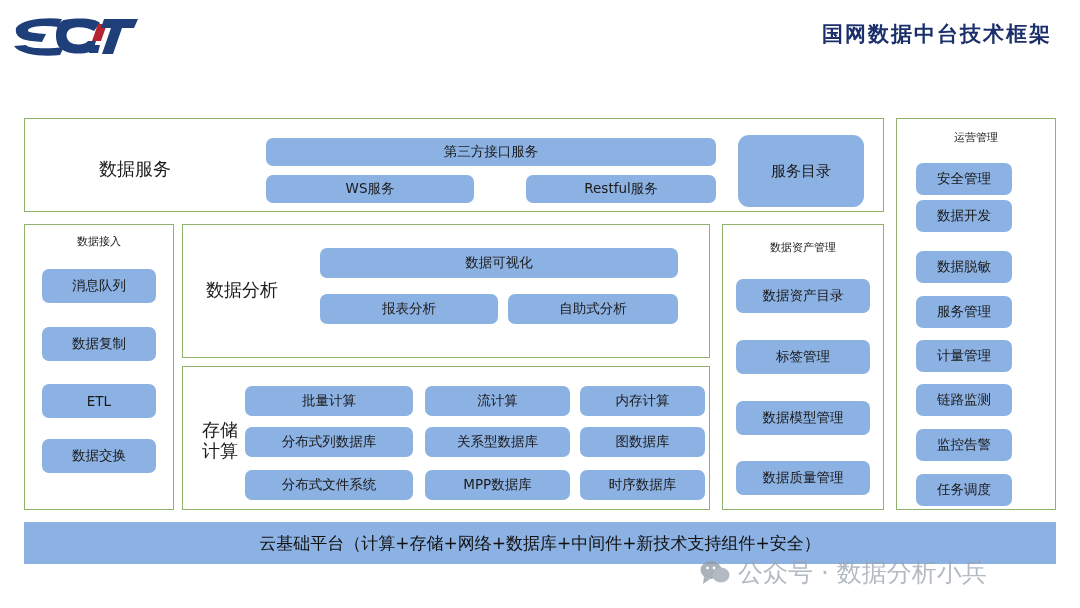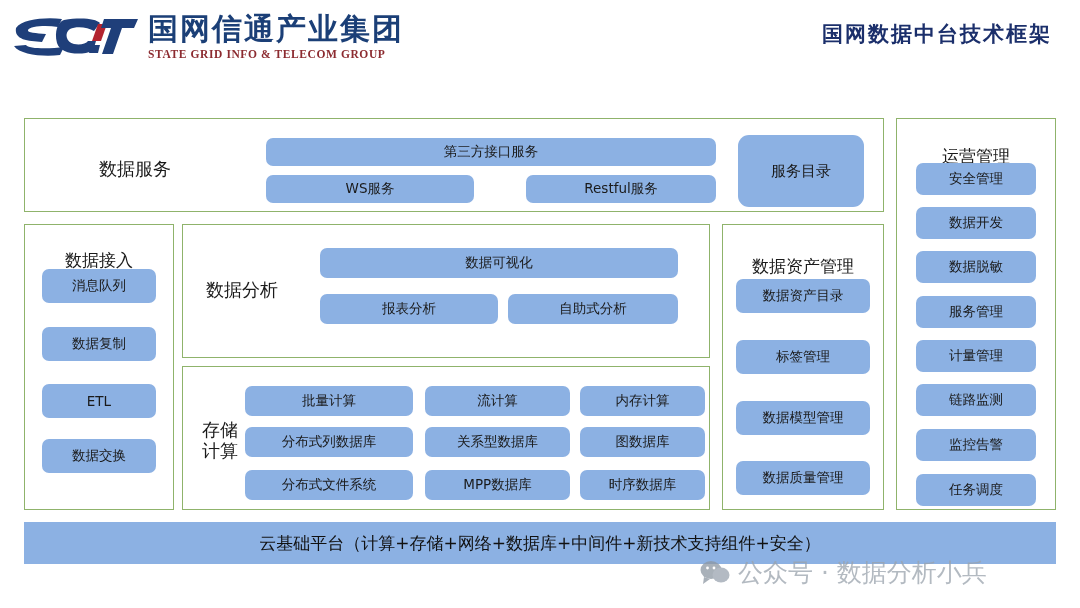--- a/index.html
+++ b/index.html
@@ -21,23 +21,22 @@
   #logo-en{font-size:11.5px;font-weight:bold;color:#8c2b30;letter-spacing:0.6px;margin-top:5px;font-family:"Liberation Serif",serif;}
   #page-title{
     position:absolute;right:28px;top:20px;
     font-size:21px;font-weight:bold;color:#1b2f6b;letter-spacing:2px;
     font-family:"DejaVu Sans",sans-serif;
   }
 
   
   .frame{position:absolute;border:1.5px solid #8fb36b;background:#ffffff;box-sizing:border-box;}
   .section-title{
-    font-size:17px;color:#1a1a1a;text-align:center;font-family:"DejaVu Sans",sans-serif;
+    font-size:11px;color:#1a1a1a;text-align:center;font-family:"DejaVu Sans",sans-serif;
     white-space:nowrap;
-    margin-top:15px;
   }
   .side-title{font-size:17px;color:#1a1a1a;font-family:"DejaVu Sans",sans-serif;white-space:nowrap;}
   .chip{
     background:#8cb1e3;border-radius:7px;
     display:flex;align-items:center;justify-content:center;
     font-size:13.5px;color:#1a1a1a;
     font-family:"DejaVu Sans",sans-serif;
     box-sizing:border-box;text-align:center;
     position:absolute;
   }
@@ -47,21 +46,21 @@
   #data-service-frame{left:24px;top:118px;width:860px;height:94px;}
   #ds-label{position:absolute;left:60px;top:157px;width:150px;font-size:18px;text-align:center;}
   #chip-third-party{left:266px;top:138px;width:450px;height:28px;}
   #chip-ws{left:266px;top:175px;width:208px;height:28px;text-align:center;}
   #chip-restful{left:526px;top:175px;width:190px;height:28px;}
   #chip-catalog{left:738px;top:135px;width:126px;height:72px;}
 
   
   #ops-frame{left:896px;top:118px;width:160px;height:392px;}
   #ops-title{position:absolute;left:896px;top:130px;width:160px;}
-  .ops-chip{left:916px;width:120px;height:32px;}
+  .ops-chip{left:916px;width:96px;height:32px;}
 
   
   #ingest-frame{left:24px;top:224px;width:150px;height:286px;}
   #ingest-title{position:absolute;left:24px;top:234px;width:150px;}
   .ingest-chip{left:42px;width:114px;height:34px;}
 
   
   #analysis-frame{left:182px;top:224px;width:528px;height:134px;}
   #an-label{position:absolute;left:190px;top:278px;width:104px;text-align:center;font-size:18px;}
   #chip-viz{left:320px;top:248px;width:358px;height:30px;}
@@ -102,40 +101,36 @@
 
   <div id="logo-wrap">
     <svg id="sgit-mark" viewBox="0 0 126 46">
       <path d="M4 14 C10 5, 34 3, 50 5 L46 13 C34 11, 18 12, 16 16 C15 19, 24 19, 34 20 L30 28 C16 27, 2 26, 4 14 Z" fill="#1f3f7a"></path>
       <path d="M2 32 C8 41, 32 43, 48 41 L52 33 C38 35, 16 35, 14 31 Z" fill="#1f3f7a"></path>
       <path d="M52 6 C70 3, 84 5, 88 9 L82 17 C76 13, 64 12, 58 15 C52 19, 54 28, 62 30 C68 31, 74 30, 76 27 L84 27 L81 37 C68 42, 48 40, 45 29 C42 17, 46 8, 52 6 Z" fill="#1f3f7a"></path>
       <path d="M86 10 L95 10 L89 27 L80 27 Z" fill="#b32430"></path>
       <path d="M79 31 L88 31 L86 39 L77 39 Z" fill="#1f3f7a"></path>
       <path d="M92 5 L126 5 L122 14 L110 14 L101 40 L90 40 L99 14 L89 14 Z" fill="#1f3f7a"></path>
     </svg>
-    <div id="logo-text">
-      <div id="logo-cn">国网信通产业集团</div>
-      <div id="logo-en">STATE GRID INFO &amp; TELECOM GROUP</div>
-    </div>
   </div>
 
   <div id="page-title">国网数据中台技术框架</div>
 </div>
 
 <div class="frame" id="data-service-frame"></div>
 <div id="ds-label" class="side-title">数据服务</div>
 <div class="chip" id="chip-third-party">第三方接口服务</div>
 <div class="chip" id="chip-ws">WS服务</div>
 <div class="chip" id="chip-restful">Restful服务</div>
 <div class="chip big" id="chip-catalog">服务目录</div>
 
 <div class="frame" id="ops-frame"></div>
 <div id="ops-title" class="section-title">运营管理</div>
 <div class="chip ops-chip" style="top:163px">安全管理</div>
-<div class="chip ops-chip" style="top:207px">数据开发</div>
+<div class="chip ops-chip" style="top:200px">数据开发</div>
 <div class="chip ops-chip" style="top:251px">数据脱敏</div>
 <div class="chip ops-chip" style="top:296px">服务管理</div>
 <div class="chip ops-chip" style="top:340px">计量管理</div>
 <div class="chip ops-chip" style="top:384px">链路监测</div>
 <div class="chip ops-chip" style="top:429px">监控告警</div>
 <div class="chip ops-chip" style="top:474px">任务调度</div>
 
 <div class="frame" id="ingest-frame"></div>
 <div id="ingest-title" class="section-title">数据接入</div>
 <div class="chip ingest-chip" style="top:269px">消息队列</div>

